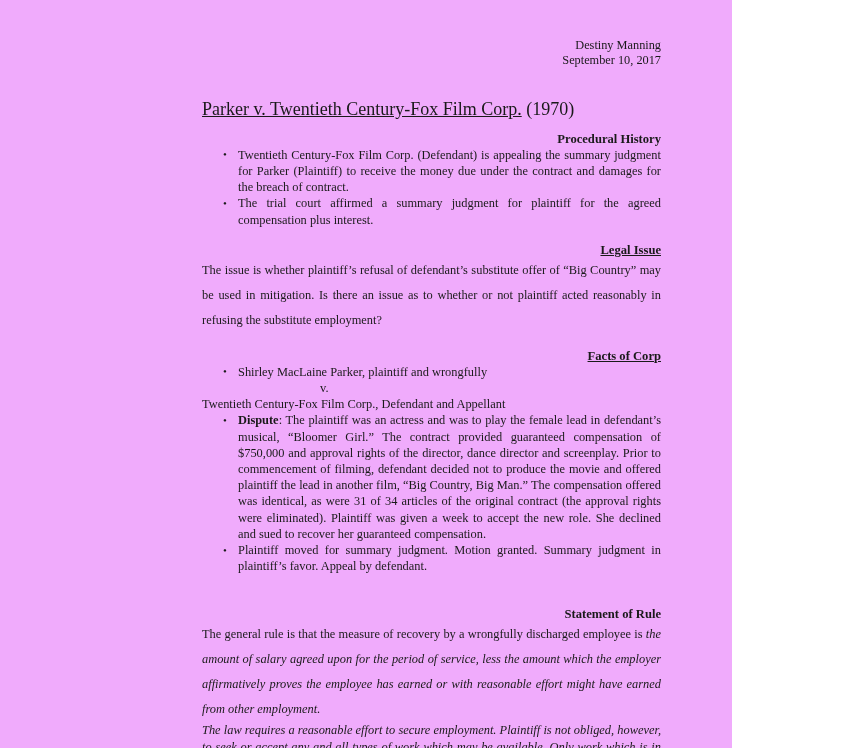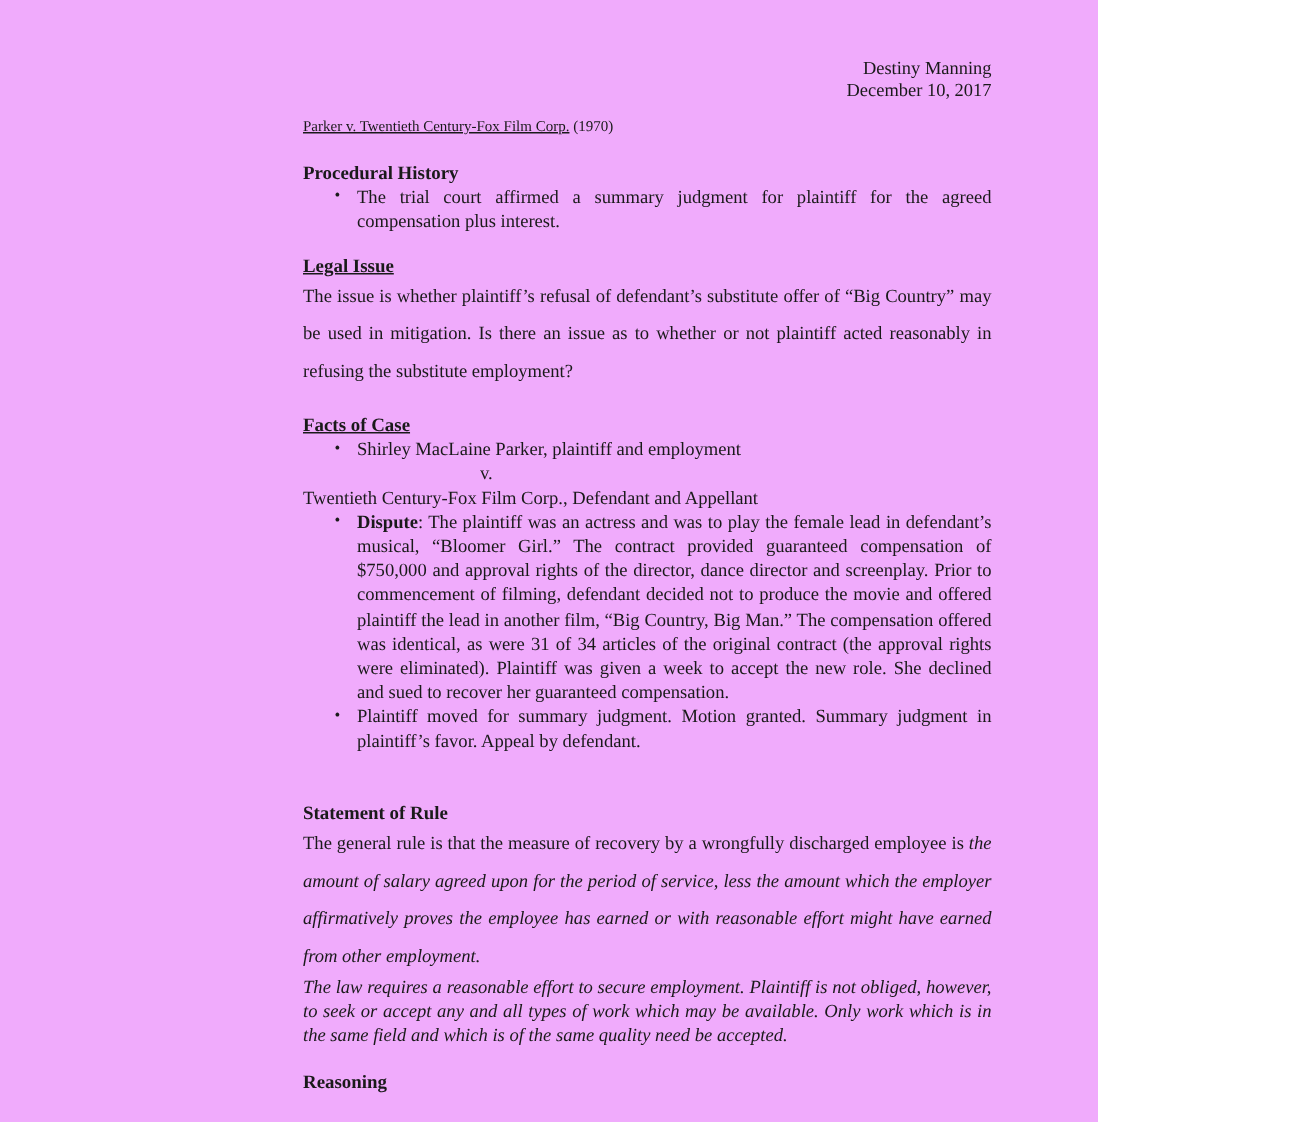--- a/index.html
+++ b/index.html
@@ -24,31 +24,32 @@
   }
   .hdr {
     text-align: right;
     font-size: 12.3px;
     line-height: 15.4px;
     padding-top: 38px;
   }
   .hdr div { white-space: nowrap; }
 
   .caseline {
-    font-size: 10px;
+    font-size: 18px;
     line-height: 16px;
-    margin-top: 8px;
+    margin-top: 32px;
   }
   .caseline .u { text-decoration: underline; }
 
   h2.sec {
     font-size: 12.6px;
     line-height: 16px;
     font-weight: bold;
     margin: 14px 0 0 0;
+    text-align: right;
   }
   h2.sec.uline { text-decoration: underline; }
 
   p.body {
     font-size: 12.4px;
     line-height: 25px;
     margin: 0;
     text-align: justify;
     text-justify: inter-word;
   }
@@ -95,38 +96,39 @@
   }
 </style>
 </head>
 <body>
 
 <div class="page">
   <div class="sheet">
 
     <div class="hdr">
       <div>Destiny Manning</div>
-      <div>December 10, 2017</div>
+      <div>September 10, 2017</div>
     </div>
 
     <div class="caseline">
       <span class="u">Parker v. Twentieth Century-Fox Film Corp.</span><span> (1970)</span>
     </div>
 
     <h2 class="sec">Procedural History</h2>
     <ul class="bl">
+      <li>Twentieth Century-Fox Film Corp. (Defendant) is appealing the summary judgment for Parker (Plaintiff) to receive the money due under the contract and damages for the breach of contract.</li>
       <li>The trial court affirmed a summary judgment for plaintiff for the agreed compensation plus interest.</li>
     </ul>
 
     <h2 class="sec uline" style="margin-top:14px;">Legal Issue</h2>
     <p class="body">The issue is whether plaintiff’s refusal of defendant’s substitute offer of “Big Country” may be used in mitigation. Is there an issue as to whether or not plaintiff acted reasonably in refusing the substitute employment?</p>
 
-    <h2 class="sec uline" style="margin-top:15px;">Facts of Case</h2>
+    <h2 class="sec uline" style="margin-top:15px;">Facts of Corp</h2>
     <ul class="bl">
-      <li>Shirley MacLaine Parker, plaintiff and employment</li>
+      <li>Shirley MacLaine Parker, plaintiff and wrongfully</li>
     </ul>
     <div class="vline">v.</div>
     <div class="partyline">Twentieth Century-Fox Film Corp., Defendant and Appellant</div>
     <ul class="bl">
       <li><b>Dispute</b><span>: The plaintiff was an actress and was to play the female lead in defendant’s musical, “Bloomer Girl.”  The contract provided guaranteed compensation of $750,000 and approval rights of the director, dance director and screenplay.  Prior to commencement of filming, defendant decided not to produce the movie and offered plaintiff the lead in another film, “Big Country, Big Man.” The compensation offered was identical, as were 31 of 34 articles of the original contract (the approval rights were eliminated). Plaintiff was given a week to accept the new role. She declined and sued to recover her guaranteed compensation.</span></li>
       <li>Plaintiff moved for summary judgment. Motion granted. Summary judgment in plaintiff’s favor. Appeal by defendant.</li>
     </ul>
 
     <h2 class="sec" style="margin-top:32px;">Statement of Rule</h2>
     <p class="body"><span>The general rule is that the measure of recovery by a wrongfully discharged employee is </span><span class="it">the amount of salary agreed upon for the period of service, less the amount which the employer affirmatively proves the employee has earned or with reasonable effort might have earned from other employment.</span></p>

